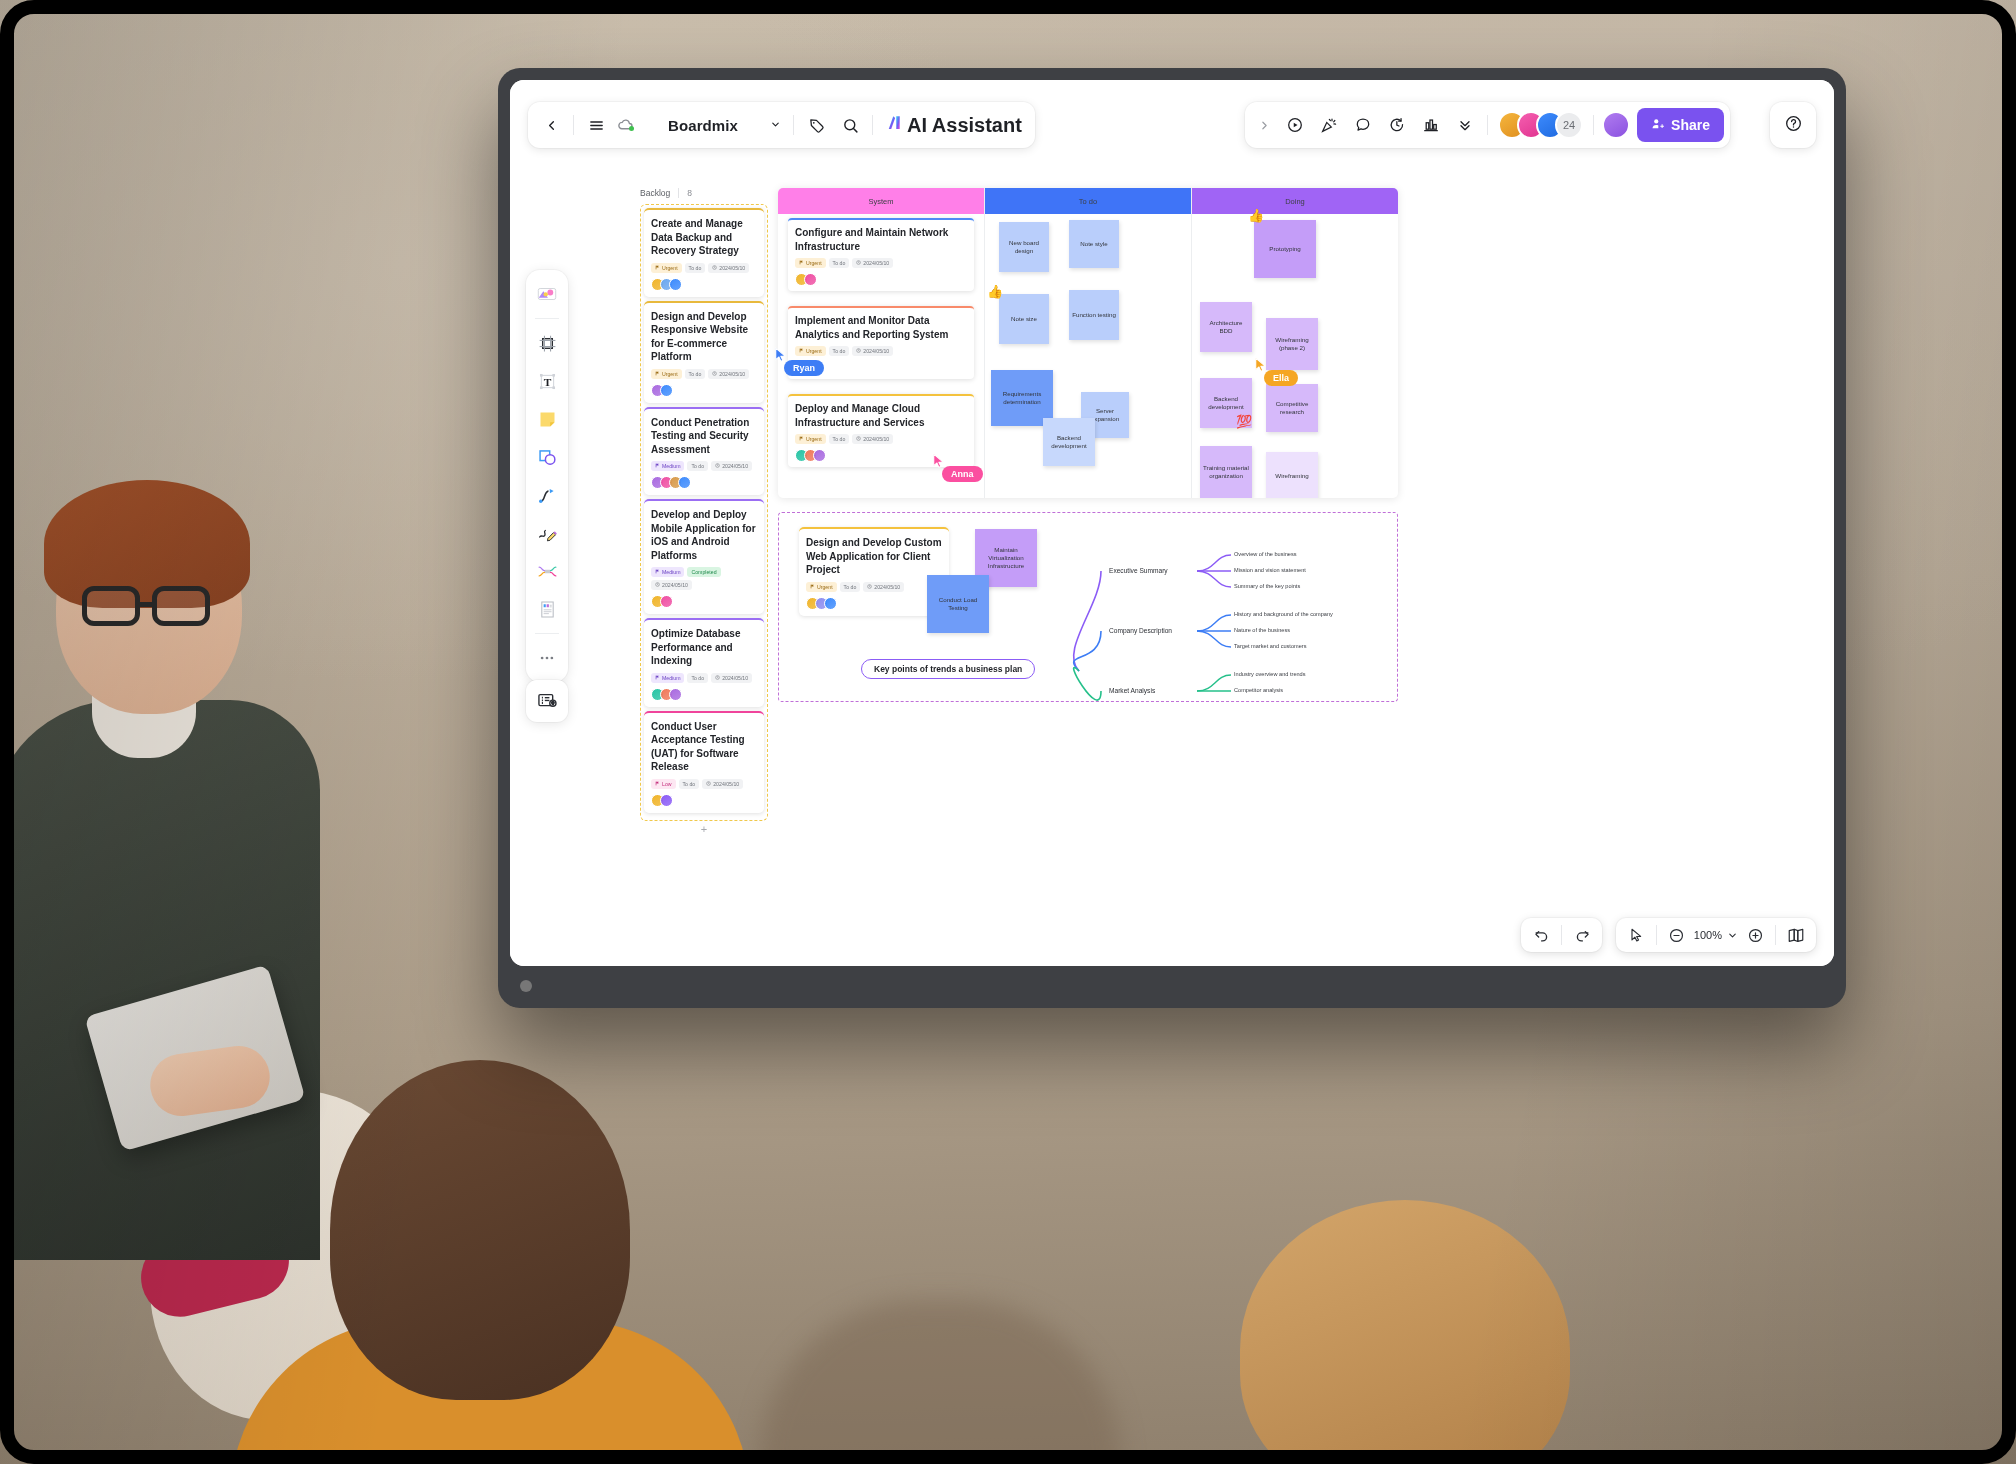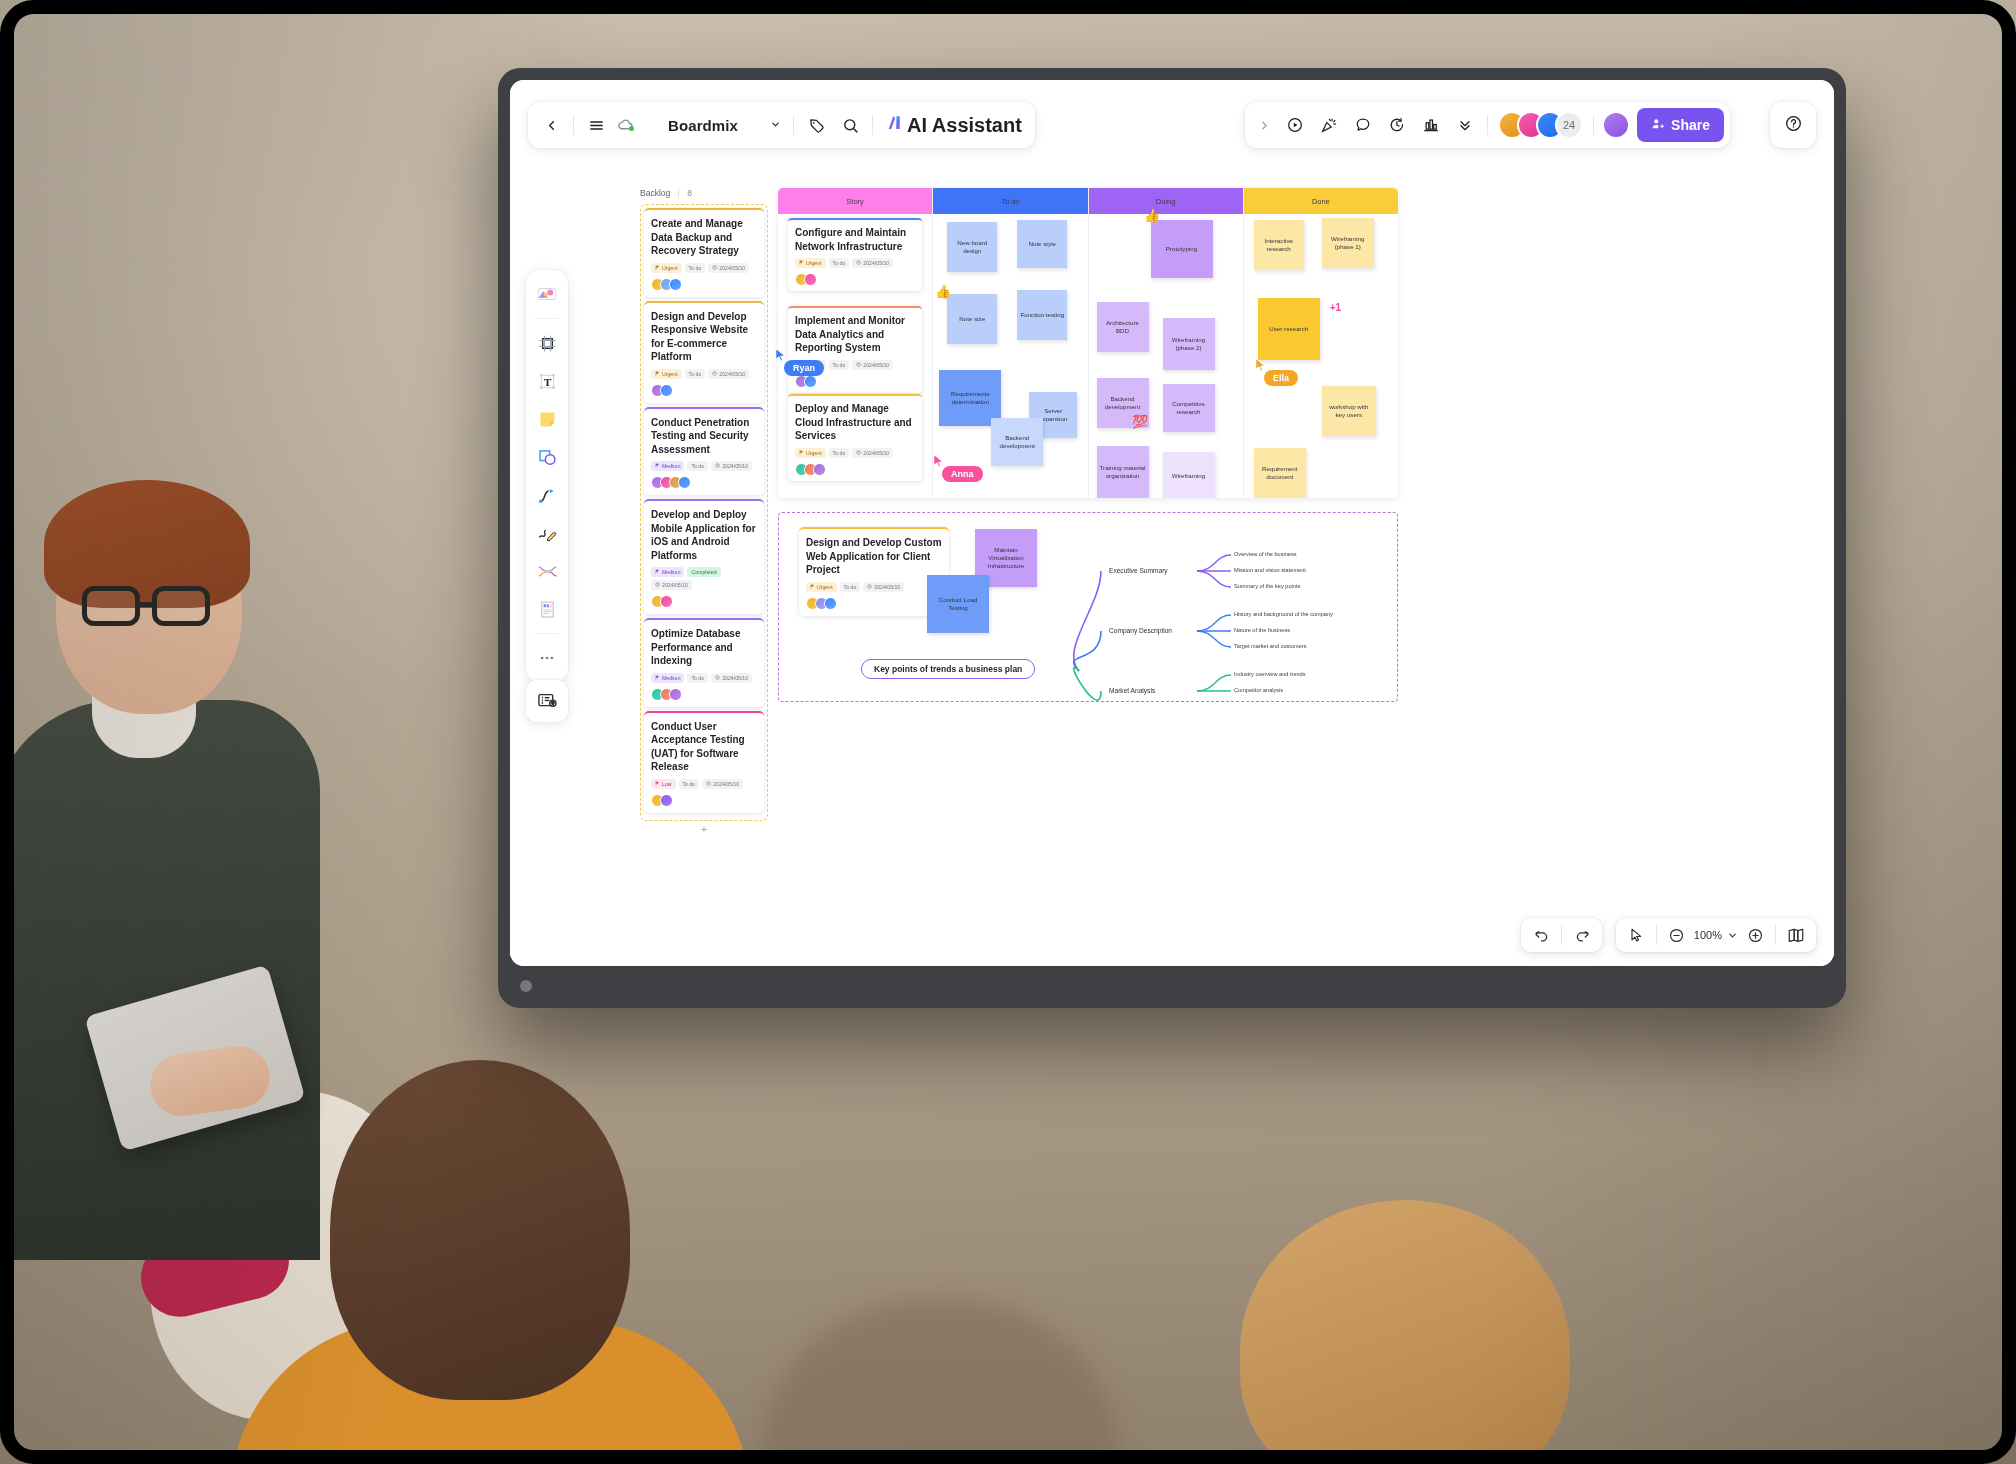--- a/index.html
+++ b/index.html
@@ -601,21 +601,21 @@
                 <span class="face" style="background:linear-gradient(150deg,#f0b429,#f0b429cc);"></span>
                 <span class="face" style="background:linear-gradient(150deg,#8b5cf6,#8b5cf6cc);"></span>
               </div>
             </div>
           </div>
         <div class="add-row">+</div>
       </div>
 
       <div class="kanban" id="kanban">
           <div class="kcol">
-            <div class="kcol-head" style="background: rgb(255, 127, 232);">Story</div>
+            <div class="kcol-head" style="background: rgb(255, 127, 232);">System</div>
             <div class="kcol-body">
               <div class="story-card" style="top: 4px; border-top: 2.5px solid rgb(78, 139, 245);">
                 <div class="task-title">Configure and Maintain Network Infrastructure</div>
    <div class="chips">
      <span class="chip chip-urgent"><span><svg width="5" height="5" viewBox="0 0 24 24">
                         <path d="M5 3v18" stroke="currentColor" stroke-width="3"></path>
                         <path d="M6 4h12l-3 4 3 4H6z" fill="currentColor"></path>
                       </svg></span>Urgent</span>
      <span class="chip chip-status">To do</span>
      <span class="chip chip-date"><span><svg width="5" height="5" viewBox="0 0 24 24" fill="none" stroke="currentColor" stroke-width="2.4">
@@ -685,31 +685,20 @@
             <div class="kcol-body">
               <div class="note" style="left: 62px; top: 6px; width: 62px; height: 58px; background: rgb(196, 157, 248);">Prototyping</div>
               <div class="note" style="left: 8px; top: 88px; width: 52px; height: 50px; background: rgb(214, 185, 250);">Architecture BDD</div>
               <div class="note" style="left: 74px; top: 104px; width: 52px; height: 52px; background: rgb(214, 185, 250);">Wireframing (phase 2)</div>
               <div class="note" style="left: 8px; top: 164px; width: 52px; height: 50px; background: rgb(214, 185, 250);">Backend development</div>
               <div class="note" style="left: 74px; top: 170px; width: 52px; height: 48px; background: rgb(214, 185, 250);">Competitive research</div>
               <div class="note" style="left: 8px; top: 232px; width: 52px; height: 52px; background: rgb(214, 185, 250);">Training material organization</div>
               <div class="note dotted" style="left: 74px; top: 238px; width: 52px; height: 48px; background: rgb(237, 225, 253);">Wireframing</div>
               <div class="reaction" style="left: 56px; top: -6px; font-size: 13px;">👍</div>
               <div class="reaction" style="left: 44px; top: 200px; font-size: 13px;">💯</div>
-            </div>
-          </div>
-          <div class="kcol">
-            <div class="kcol-head" style="background: radial-gradient(rgba(255, 255, 255, 0.55) 0.7px, transparent 0.7px) 0% 0% / 4px 4px rgb(251, 204, 58);">Done</div>
-            <div class="kcol-body">
-              <div class="note" style="left: 10px; top: 6px; width: 50px; height: 50px; background: rgb(253, 231, 166);">Interactive research</div>
-              <div class="note" style="left: 78px; top: 4px; width: 52px; height: 50px; background: rgb(253, 231, 166);">Wireframing (phase 1)</div>
-              <div class="note dotted" style="left: 14px; top: 84px; width: 62px; height: 62px; background: rgb(251, 201, 47);">User research</div>
-              <div class="note" style="left: 78px; top: 172px; width: 54px; height: 50px; background: rgb(253, 231, 166);">workshop with key users</div>
-              <div class="note" style="left: 10px; top: 234px; width: 52px; height: 50px; background: rgb(253, 231, 166);">Requirement document</div>
-              <div class="reaction" style="left: 86px; top: 88px; font-size: 10px; font-weight: 800; color: rgb(240, 68, 155); text-shadow: rgb(255, 255, 255) 0px 0px 3px, rgb(255, 255, 255) 0px 0px 3px;">+1</div>
             </div>
           </div>
         </div>
 
       <div class="bottom-frame" id="bottom-frame">
           <div class="task-card" style="position: absolute; left: 20px; top: 14px; width: 150px; border-top-color: rgb(244, 194, 61);">
             <div class="task-title">Design and Develop Custom Web Application for Client Project</div>
    <div class="chips">
      <span class="chip chip-urgent"><span><svg width="5" height="5" viewBox="0 0 24 24">
                     <path d="M5 3v18" stroke="currentColor" stroke-width="3"></path>

